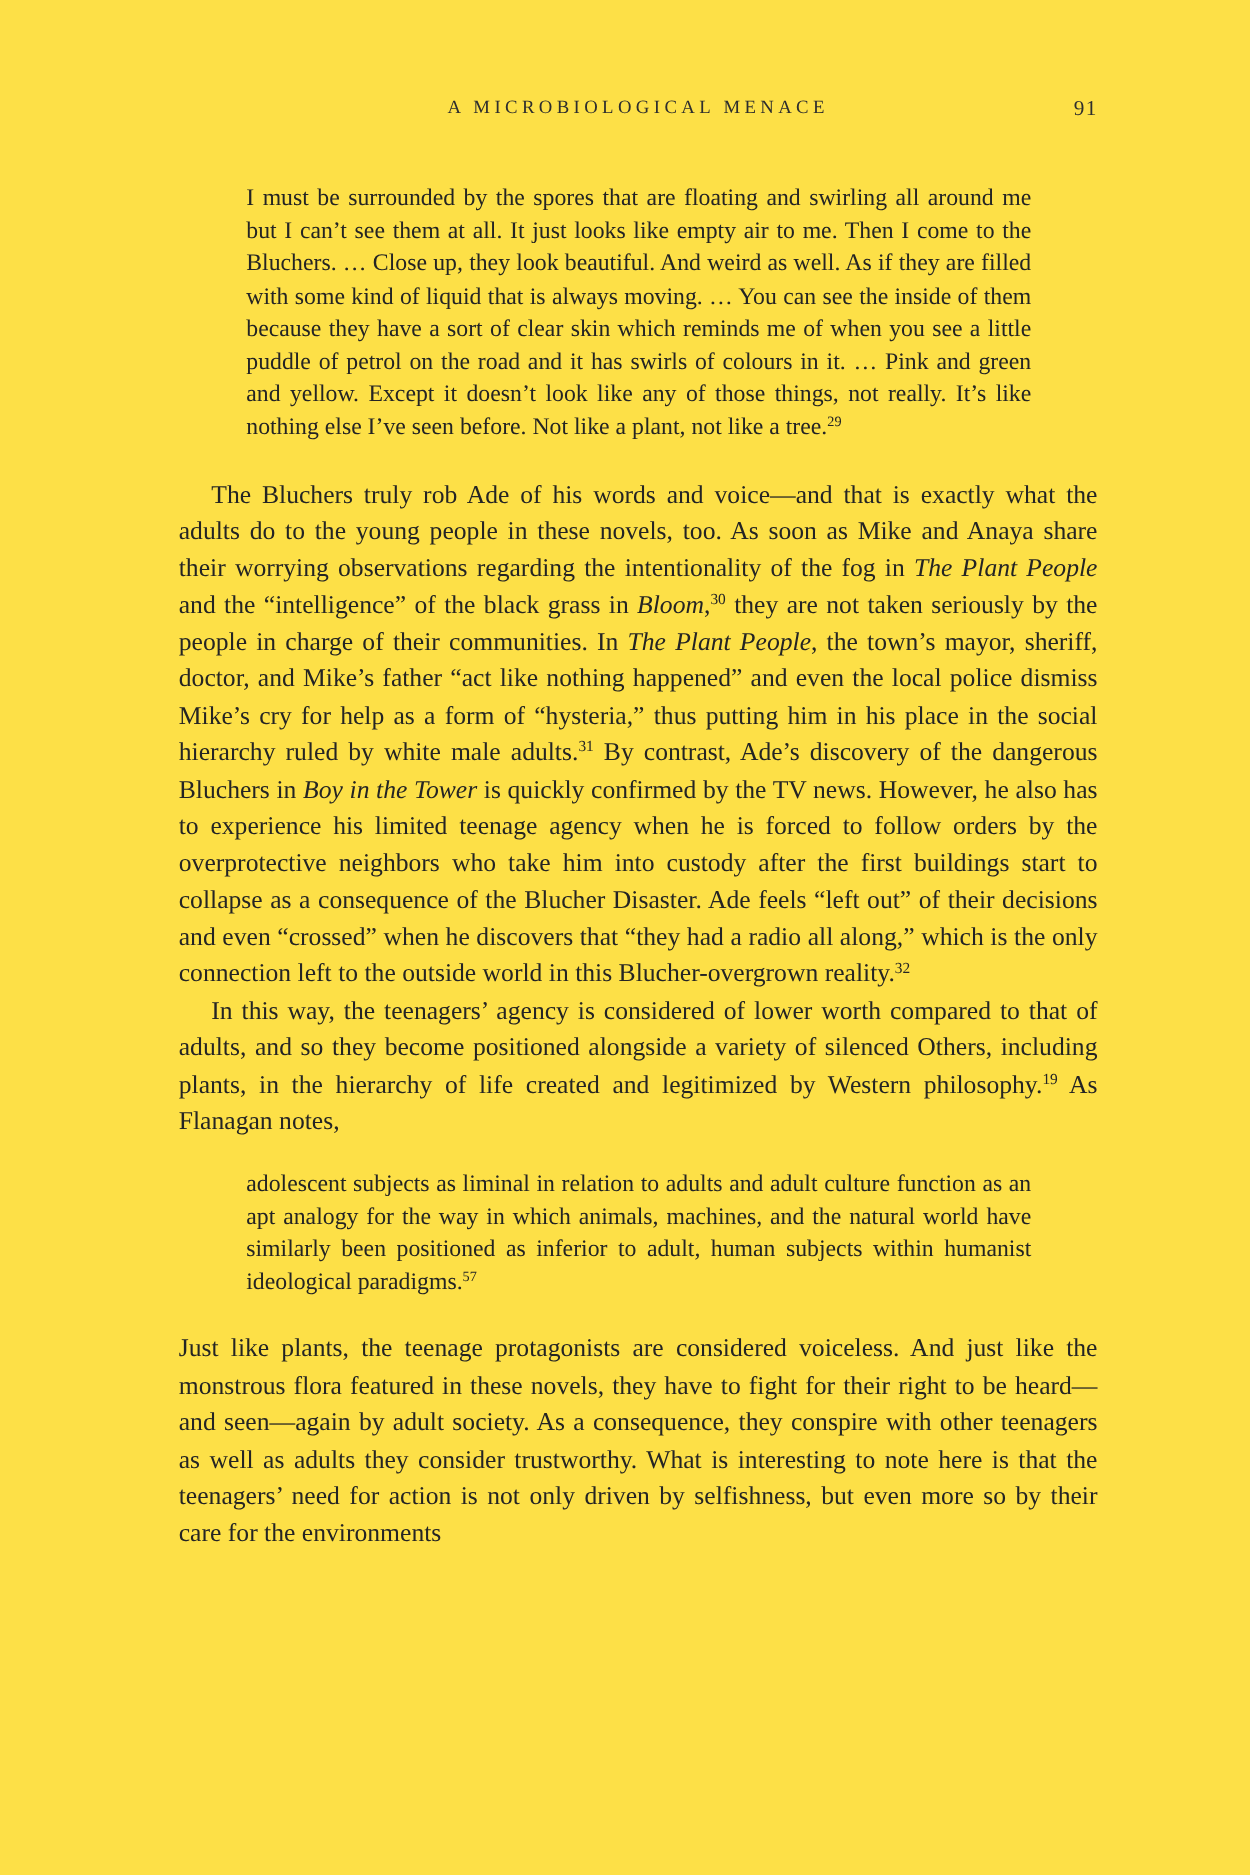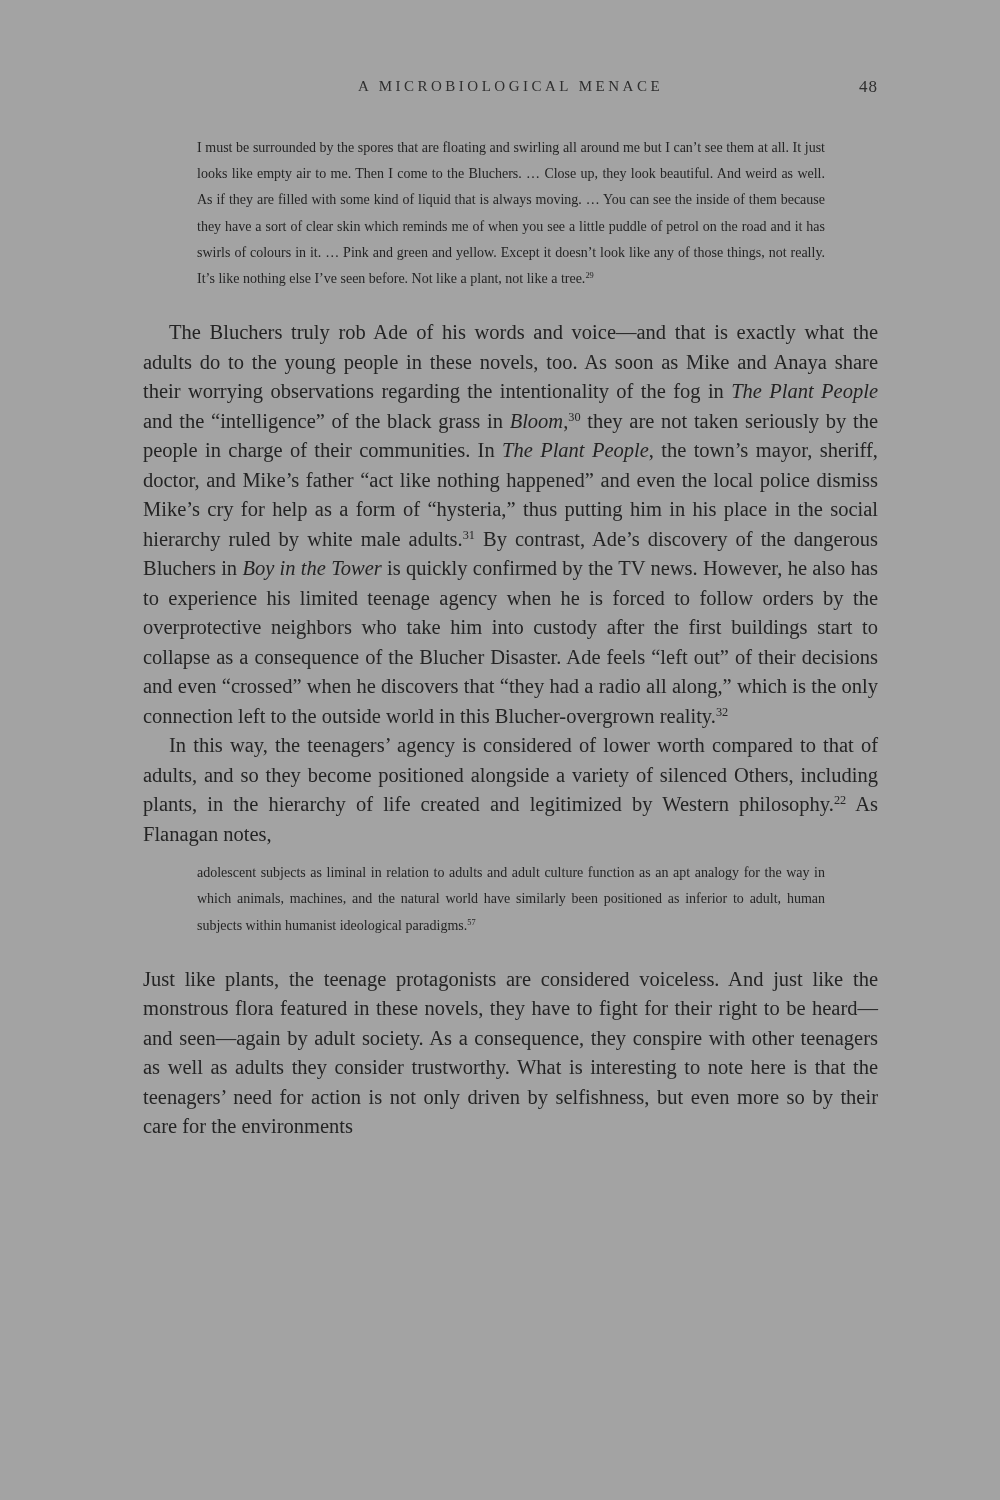--- a/index.html
+++ b/index.html
@@ -4,21 +4,21 @@
 <style>
   html, body {
     margin: 0;
     padding: 0;
     background: #ffffff;
   }
   .page {
     position: relative;
     width: 1000px;
     height: 1500px;
-    background: #a3a3a3;
+    background: #fde047;
     font-family: "Liberation Serif", "DejaVu Serif", serif;
     color: #232323;
     overflow: hidden;
   }
   .running-head {
     position: absolute;
     top: 78px;
     left: 143px;
     width: 735px;
     height: 22px;
@@ -49,43 +49,43 @@
     text-align: justify;
     color: #242424;
   }
   .content p {
     margin: 0;
   }
   .content p.indent {
     text-indent: 26px;
   }
   .content blockquote {
-    margin: 11px 53px 26px 54px;
-    font-size: 14px;
+    margin: 22px 53px 26px 54px;
+    font-size: 19px;
     line-height: 26.2px;
   }
   .content em {
     margin-top: 24px;
   }
   .content sup {
     font-size: 0.60em;
     line-height: 0;
     vertical-align: baseline;
     position: relative;
     top: -0.55em;
   }
 </style>
 </head>
 <body>
 
 <div class="page">
   <div class="running-head">
     <span class="head-title">A MICROBIOLOGICAL MENACE</span>
-    <span class="page-number">48</span>
+    <span class="page-number">91</span>
   </div>
   <div class="content" id="content">
       <blockquote><span>I must be surrounded by the spores that are floating and swirling all around me but I can’t see them at all. It just looks like empty air to me. Then I come to the Bluchers. … Close up, they look beautiful. And weird as well. As if they are filled with some kind of liquid that is always moving. … You can see the inside of them because they have a sort of clear skin which reminds me of when you see a little puddle of petrol on the road and it has swirls of colours in it. … Pink and green and yellow. Except it doesn’t look like any of those things, not really. It’s like nothing else I’ve seen before. Not like a plant, not like a tree.</span><sup>29</sup></blockquote>
       <p class="indent"><span>The Bluchers truly rob Ade of his words and voice—and that is exactly what the adults do to the young people in these novels, too. As soon as Mike and Anaya share their worrying observations regarding the intentionality of the fog in </span><em>The Plant People</em><span> and the “intelligence” of the black grass in </span><em>Bloom</em><span>,</span><sup>30</sup><span> they are not taken seriously by the people in charge of their communities. In </span><em>The Plant People</em><span>, the town’s mayor, sheriff, doctor, and Mike’s father “act like nothing happened” and even the local police dismiss Mike’s cry for help as a form of “hysteria,” thus putting him in his place in the social hierarchy ruled by white male adults.</span><sup>31</sup><span> By contrast, Ade’s discovery of the dangerous Bluchers in </span><em>Boy in the Tower</em><span> is quickly confirmed by the TV news. However, he also has to experience his limited teenage agency when he is forced to follow orders by the overprotective neighbors who take him into custody after the first buildings start to collapse as a consequence of the Blucher Disaster. Ade feels “left out” of their decisions and even “crossed” when he discovers that “they had a radio all along,” which is the only connection left to the outside world in this Blucher-overgrown reality.</span><sup>32</sup></p>
-      <p class="indent"><span>In this way, the teenagers’ agency is considered of lower worth compared to that of adults, and so they become positioned alongside a variety of silenced Others, including plants, in the hierarchy of life created and legitimized by Western philosophy.</span><sup>22</sup><span> As Flanagan notes,</span></p>
+      <p class="indent"><span>In this way, the teenagers’ agency is considered of lower worth compared to that of adults, and so they become positioned alongside a variety of silenced Others, including plants, in the hierarchy of life created and legitimized by Western philosophy.</span><sup>19</sup><span> As Flanagan notes,</span></p>
       <blockquote><span>adolescent subjects as liminal in relation to adults and adult culture function as an apt analogy for the way in which animals, machines, and the natural world have similarly been positioned as inferior to adult, human subjects within humanist ideological paradigms.</span><sup>57</sup></blockquote>
       <p><span>Just like plants, the teenage protagonists are considered voiceless. And just like the monstrous flora featured in these novels, they have to fight for their right to be heard—and seen—again by adult society. As a consequence, they conspire with other teenagers as well as adults they consider trustworthy. What is interesting to note here is that the teenagers’ need for action is not only driven by selfishness, but even more so by their care for the environments</span></p>
     </div>
 </div>
 
 </body></html>

